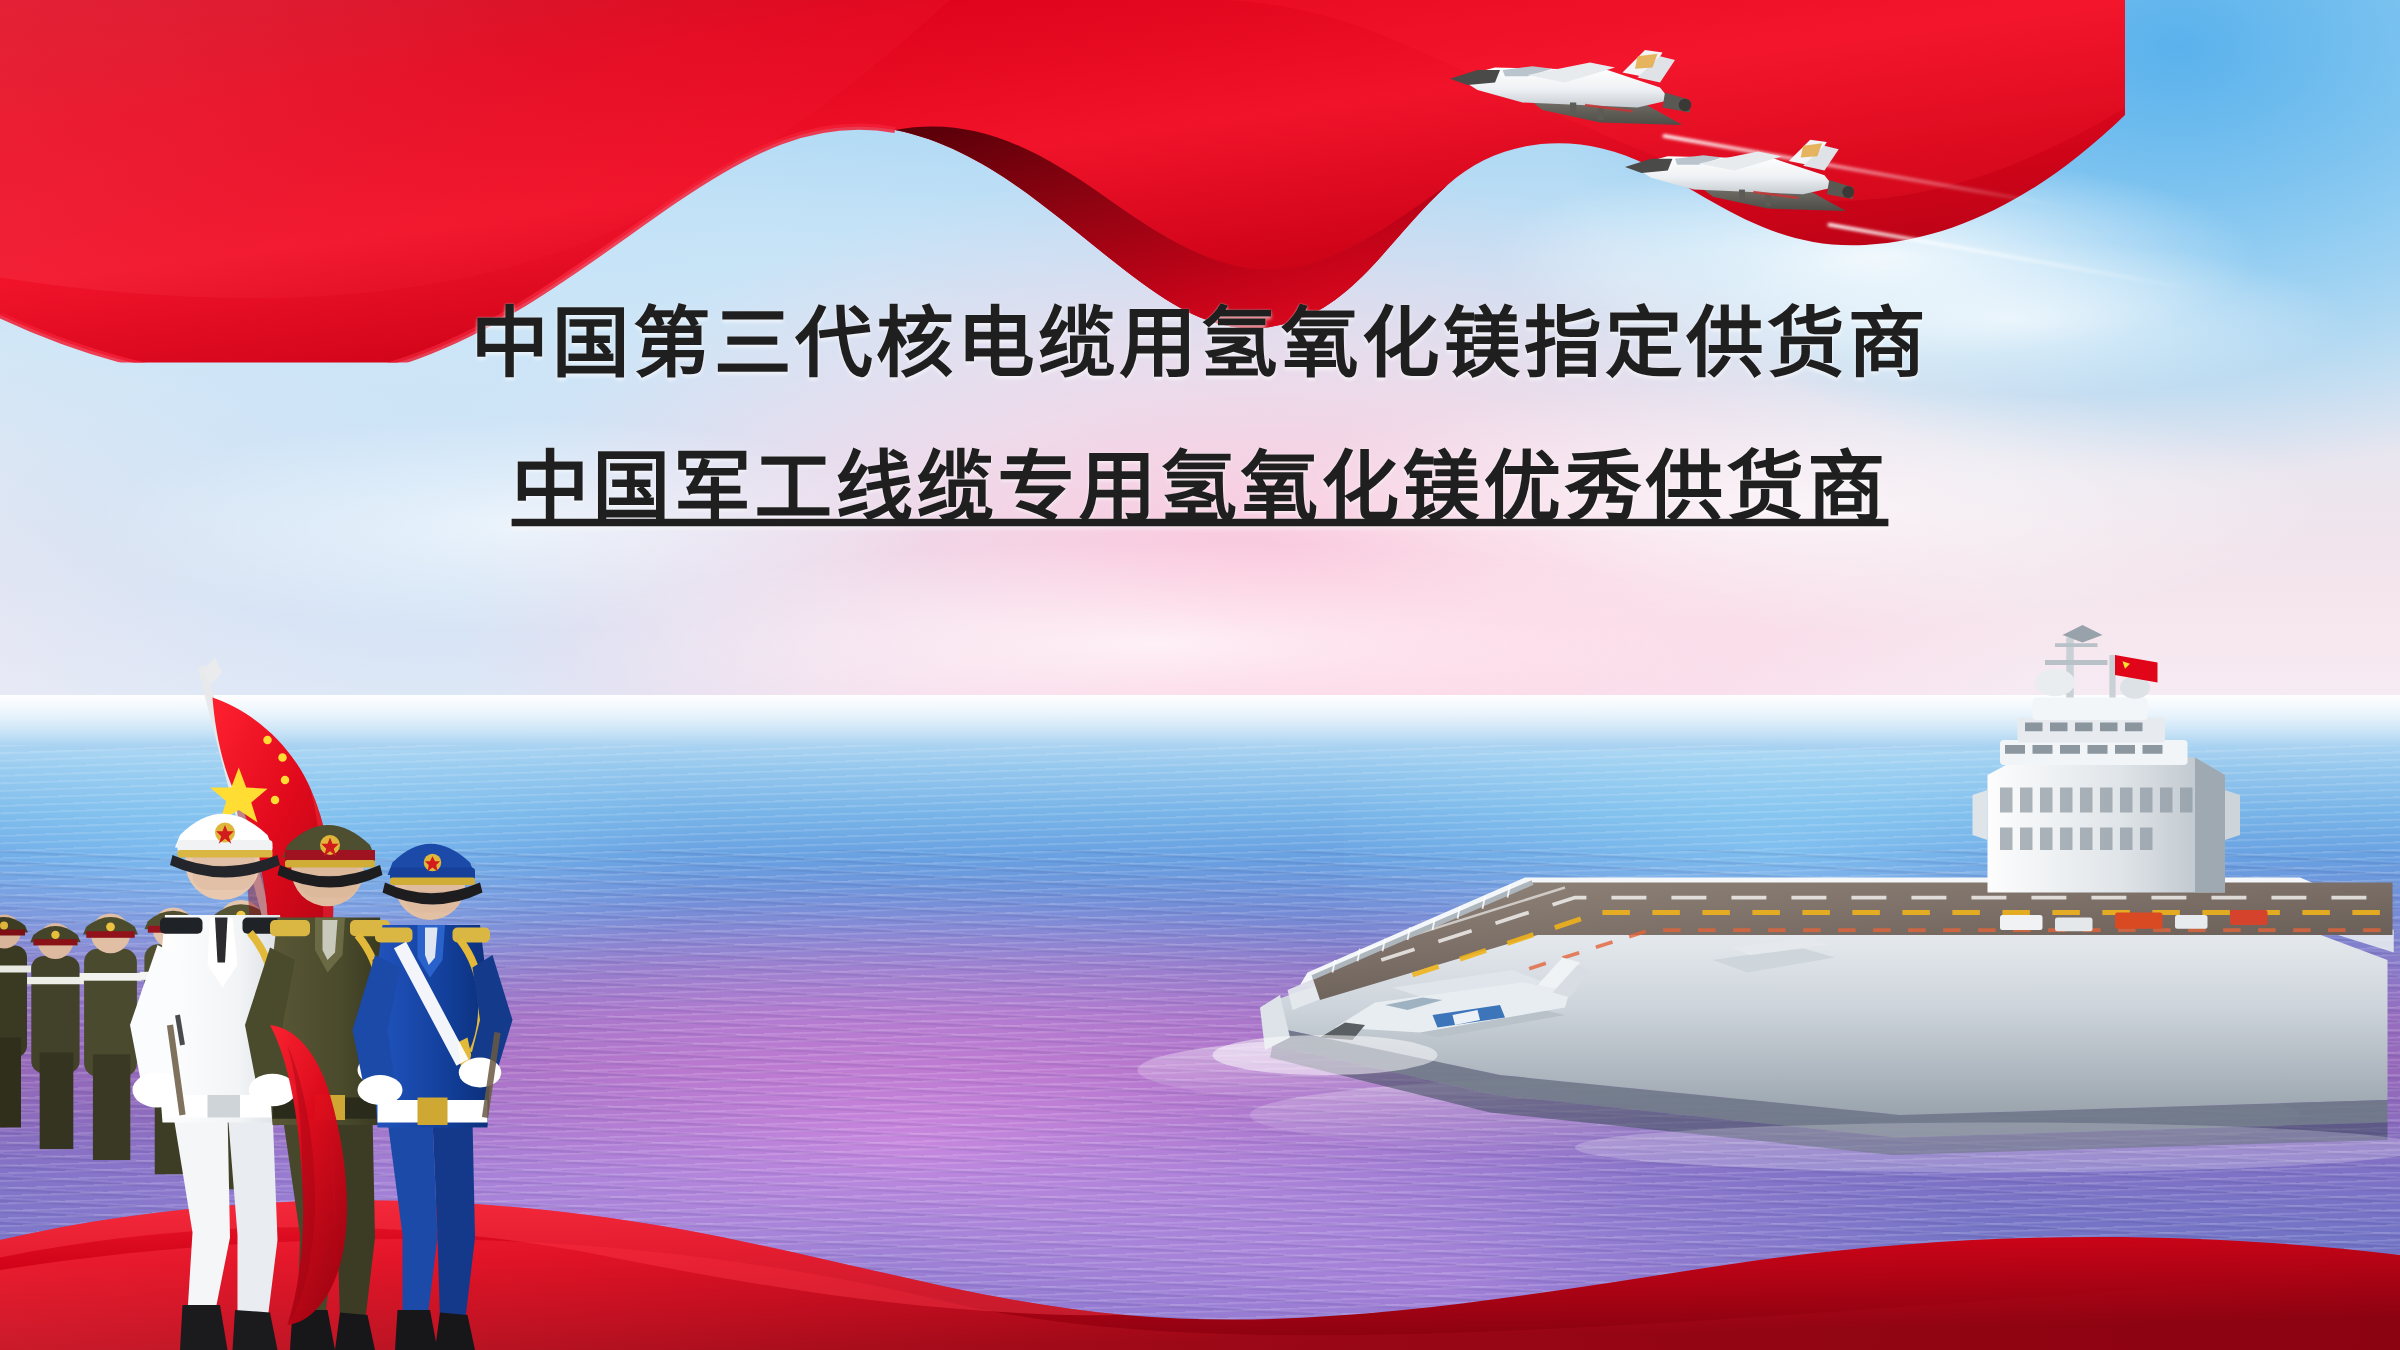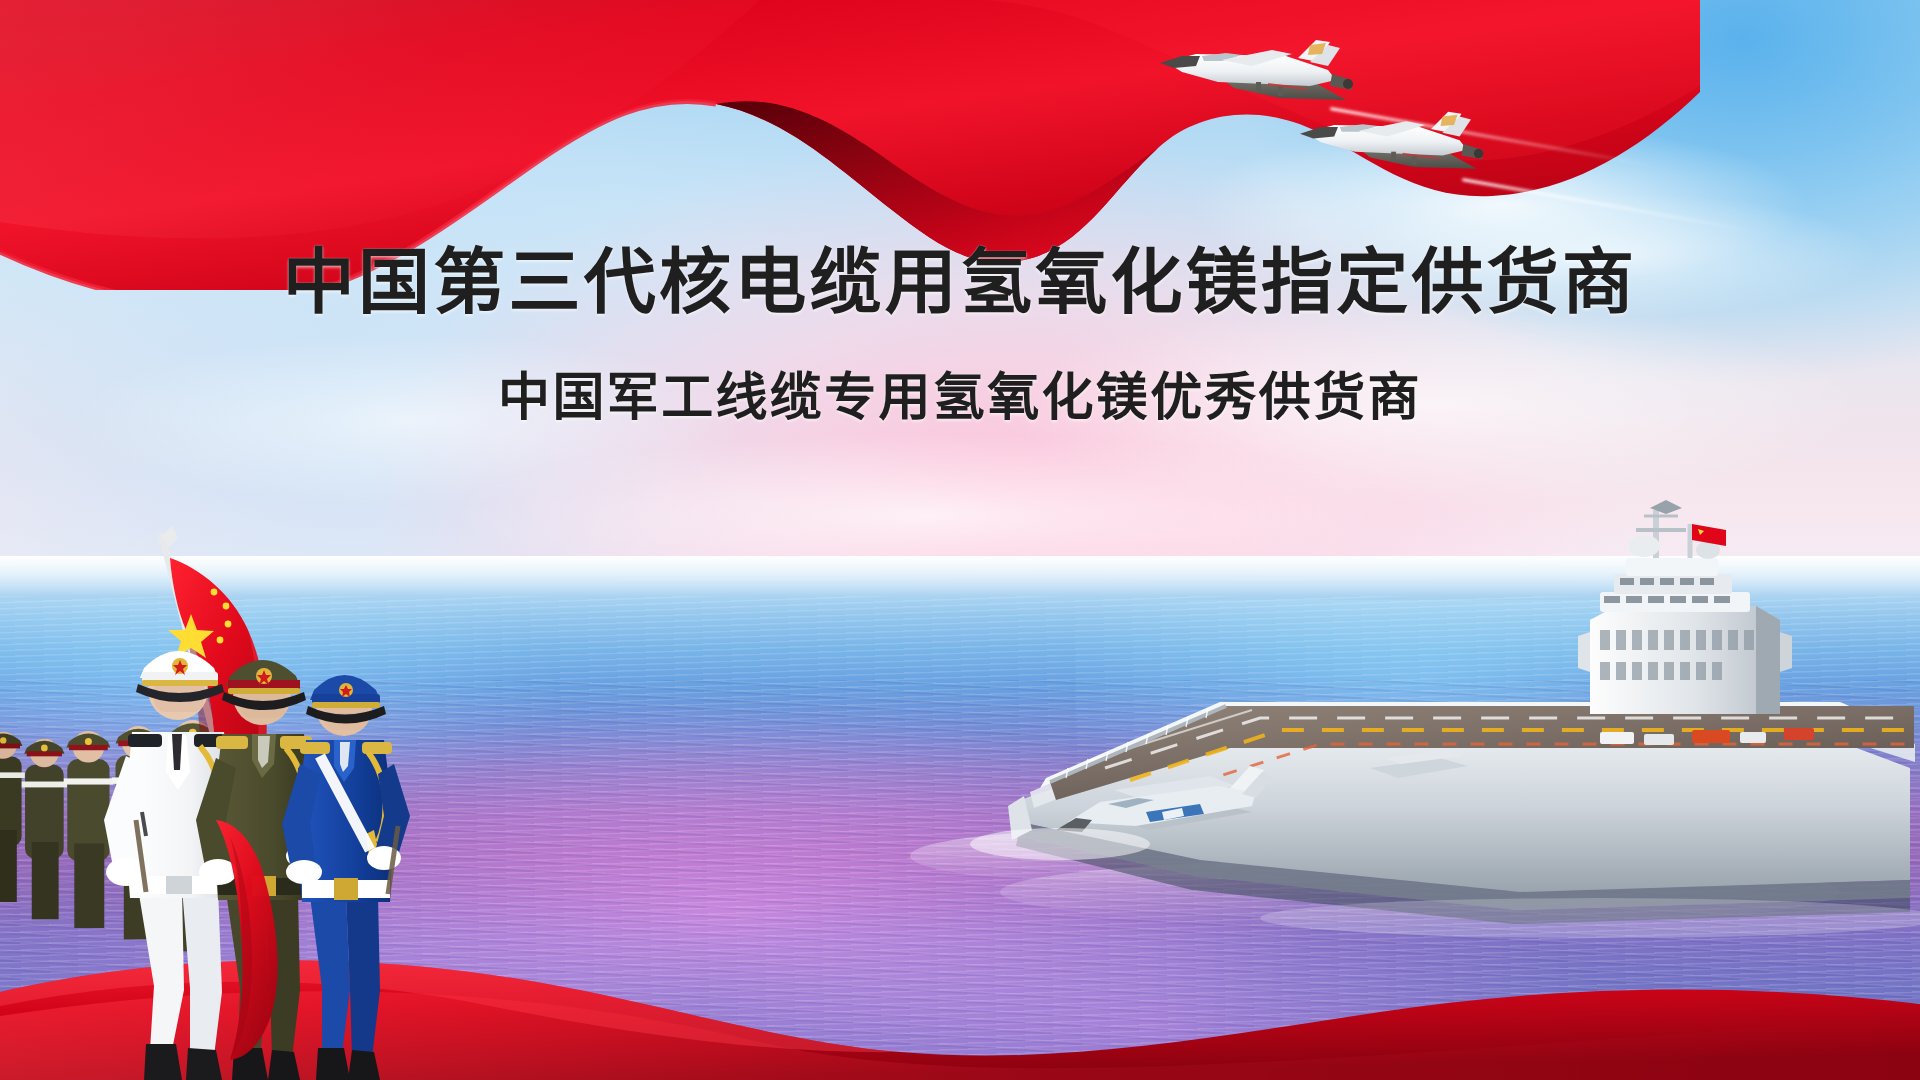--- a/index.html
+++ b/index.html
@@ -135,22 +135,22 @@
   
   .titles{position:absolute;left:0;top:236px;width:100%;text-align:center;z-index:40;}
   .tline{
     color:#1f1f1f;
     font-weight:700;
     letter-spacing:.045em;
     line-height:1.30;
     white-space:nowrap;
     text-shadow:0 2px 3px rgba(255,255,255,.55), 0 0 1px rgba(255,255,255,.7);
   }
-  .tline-1{font-size:72px;}
-  .tline-2{font-size:52px;margin-top:34px;}
+  .tline-1{font-size:62px;}
+  .tline-2{font-size:62px;margin-top:34px;text-decoration:underline;}
 
   
   .guard{position:absolute;left:-14px;top:520px;width:470px;height:560px;z-index:30;}
   .guard svg{display:block;width:100%;height:100%;}
 
   
   .carrier{position:absolute;left:900px;top:500px;width:1020px;height:580px;z-index:25;}
   .carrier svg{display:block;width:100%;height:100%;}
 
   

